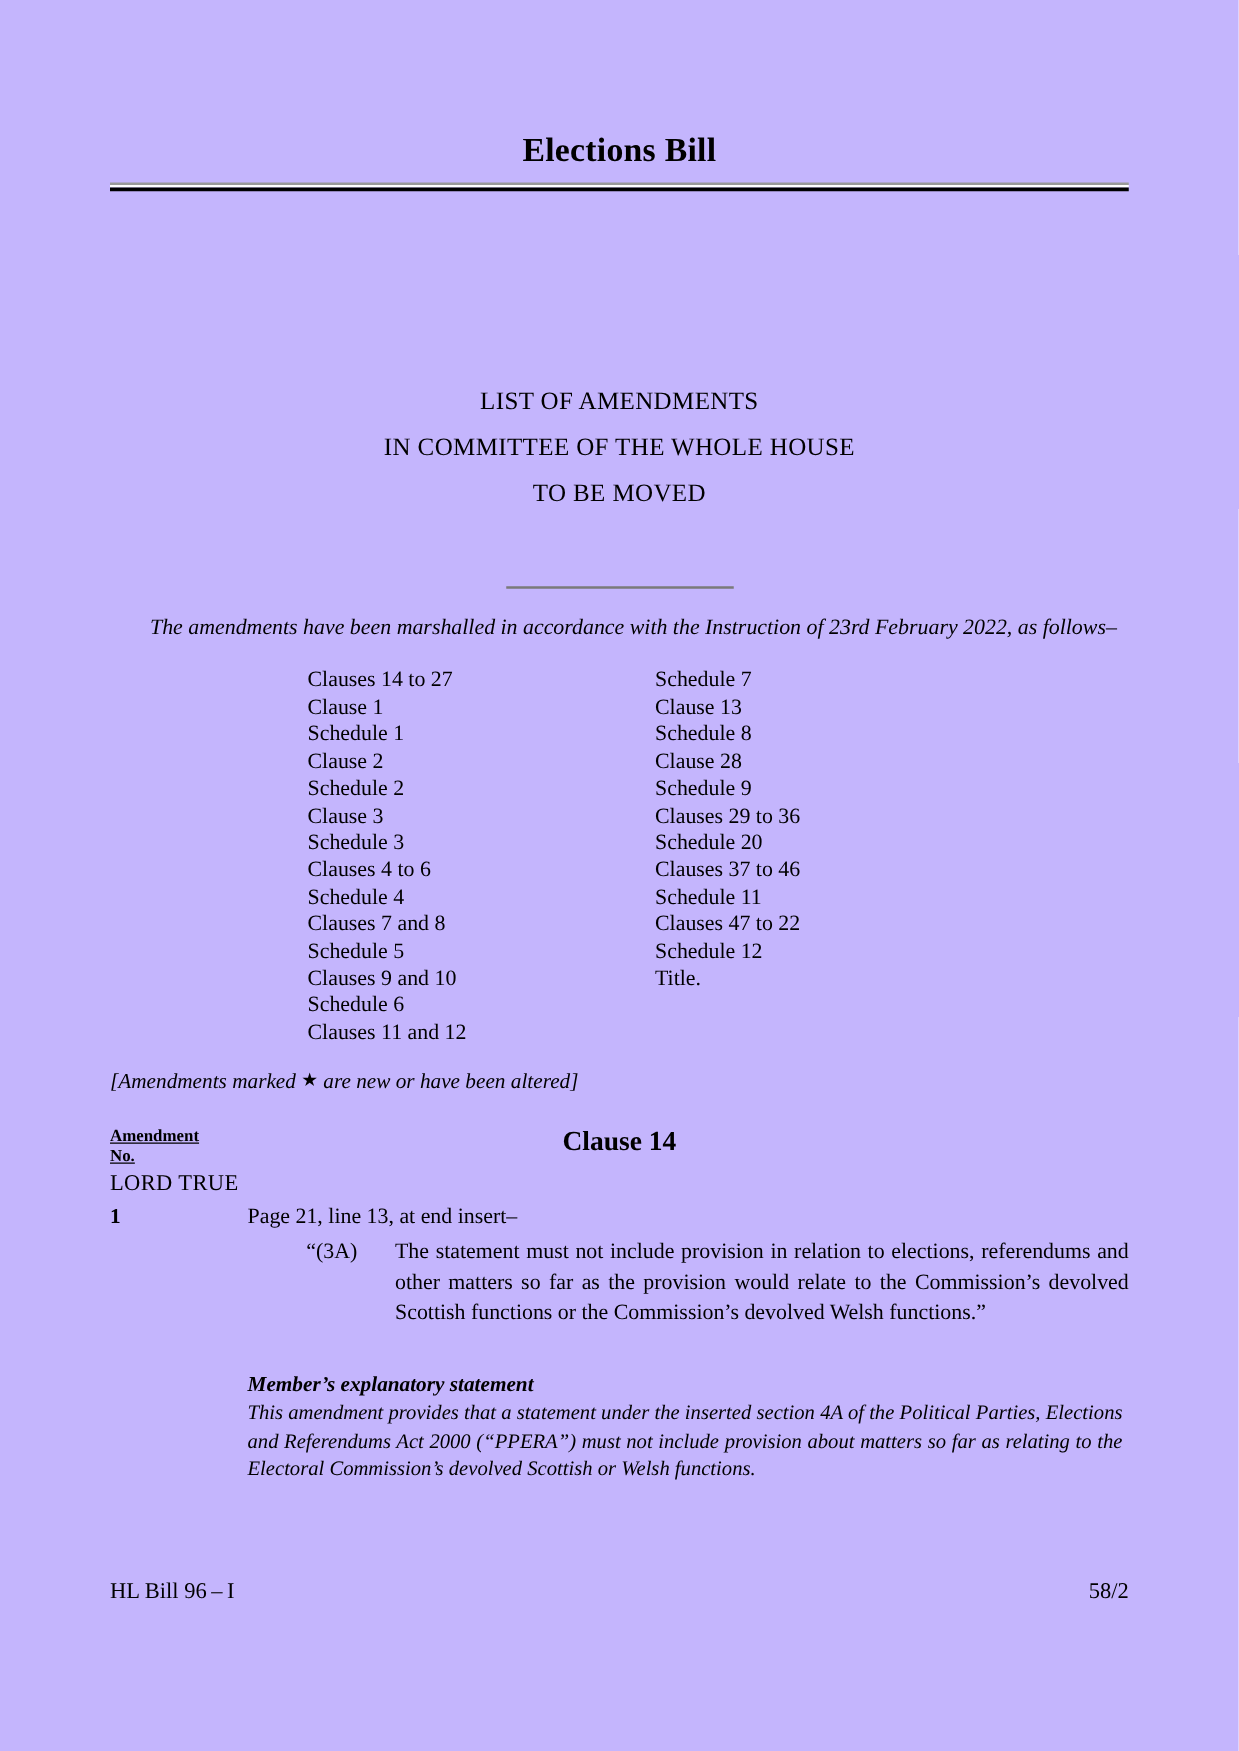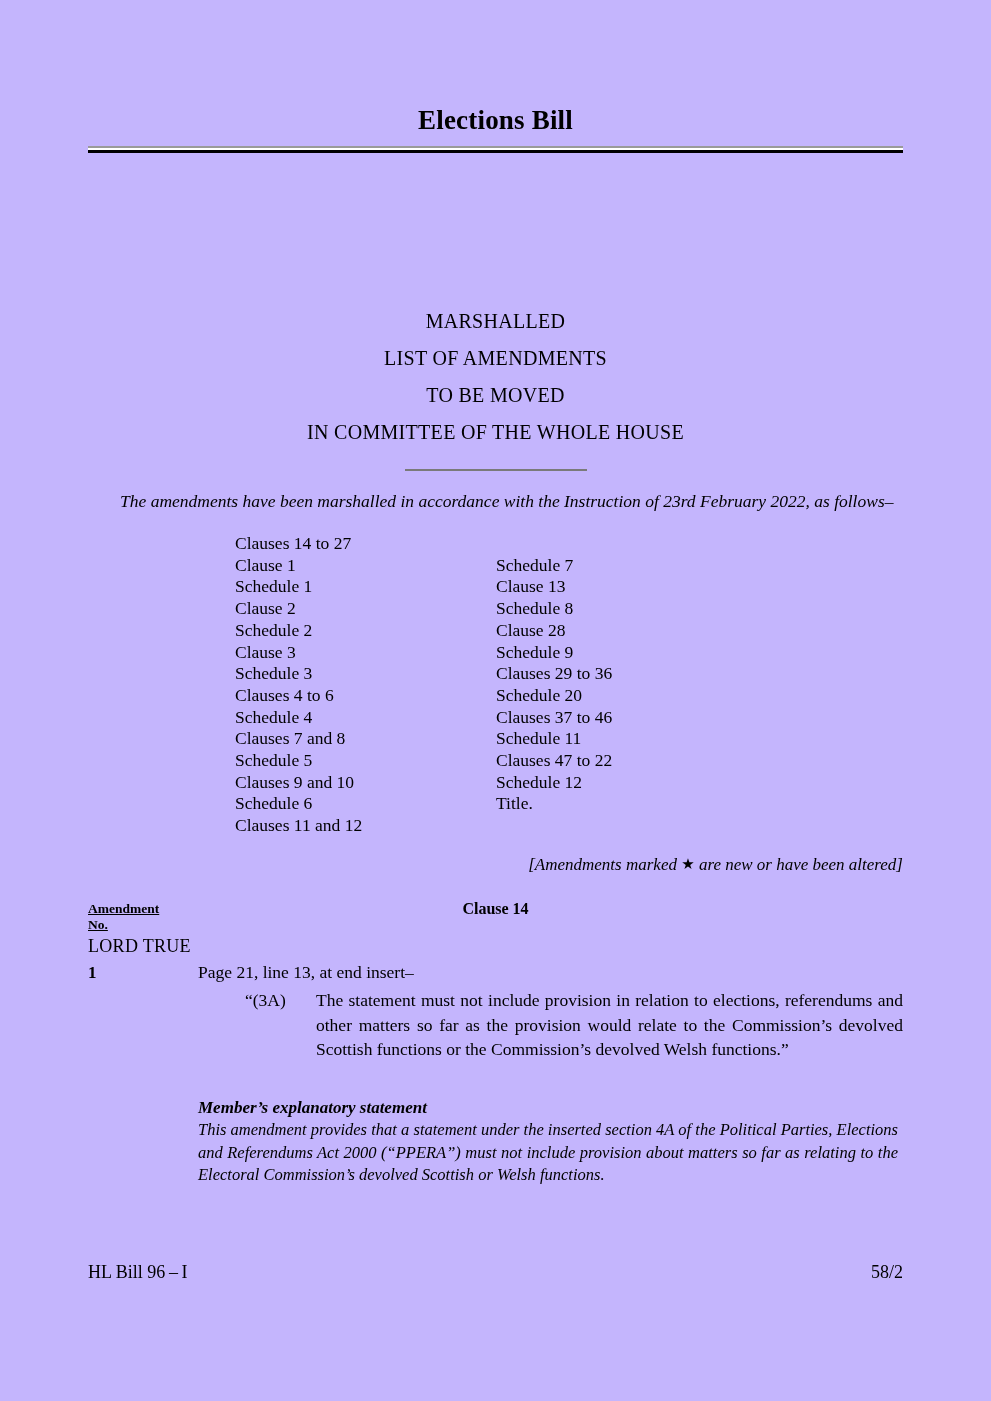--- a/index.html
+++ b/index.html
@@ -83,43 +83,42 @@
     font-size: 17.5px;
     line-height: 23px;
     text-align: justify;
     text-indent: 32px;
   }
 
   
   .clause-list {
     position: absolute;
     top: 533px;
-    left: 235px;
+    left: 246px;
     width: 600px;
     display: flex;
-    gap: 1px;
-    align-items: center;
+    gap: 18px;
   }
   .clause-col {
     font-size: 17.5px;
     line-height: 21.7px;
   }
   .clause-col.left { width: 260px; }
   .clause-col.right { width: 280px; }
   .clause-col div {
     white-space: nowrap;
   }
 
   
   .star-note {
     position: absolute;
     top: 855px;
     left: 88px;
     width: 815px;
-    text-align: right;
+    text-align: left;
     font-style: italic;
     font-size: 17px;
   }
   .star-note .star {
     font-style: normal;
     font-size: 15px;
     vertical-align: 1px;
   }
 
   
@@ -132,21 +131,21 @@
     font-weight: bold;
     line-height: 16px;
     text-decoration: underline;
   }
   .clause-heading {
     position: absolute;
     top: 900px;
     left: 88px;
     width: 815px;
     text-align: center;
-    font-size: 16px;
+    font-size: 22px;
     font-weight: bold;
   }
   .member-name {
     position: absolute;
     top: 936px;
     left: 88px;
     width: 815px;
     font-size: 18px;
     letter-spacing: 0.3px;
   }
@@ -225,24 +224,23 @@
 
   <div class="doc-title">Elections Bill</div>
 
   <div class="rule-double">
     <div class="thin"></div>
     <div class="gap"></div>
     <div class="thick"></div>
   </div>
 
   <div class="heading-block">
-    <div class="hline">MARSHALLED</div>
     <div class="hline">LIST OF AMENDMENTS</div>
+    <div class="hline">IN COMMITTEE OF THE WHOLE HOUSE</div>
     <div class="hline">TO BE MOVED</div>
-    <div class="hline">IN COMMITTEE OF THE WHOLE HOUSE</div>
   </div>
 
   <div class="sep-rule"></div>
 
   <div class="instruction">The amendments have been marshalled in accordance with the Instruction of 23rd February 2022, as follows–</div>
 
   <div class="clause-list">
     <div class="clause-col left">
       <div>Clauses 14 to 27</div>
       <div>Clause 1</div>

